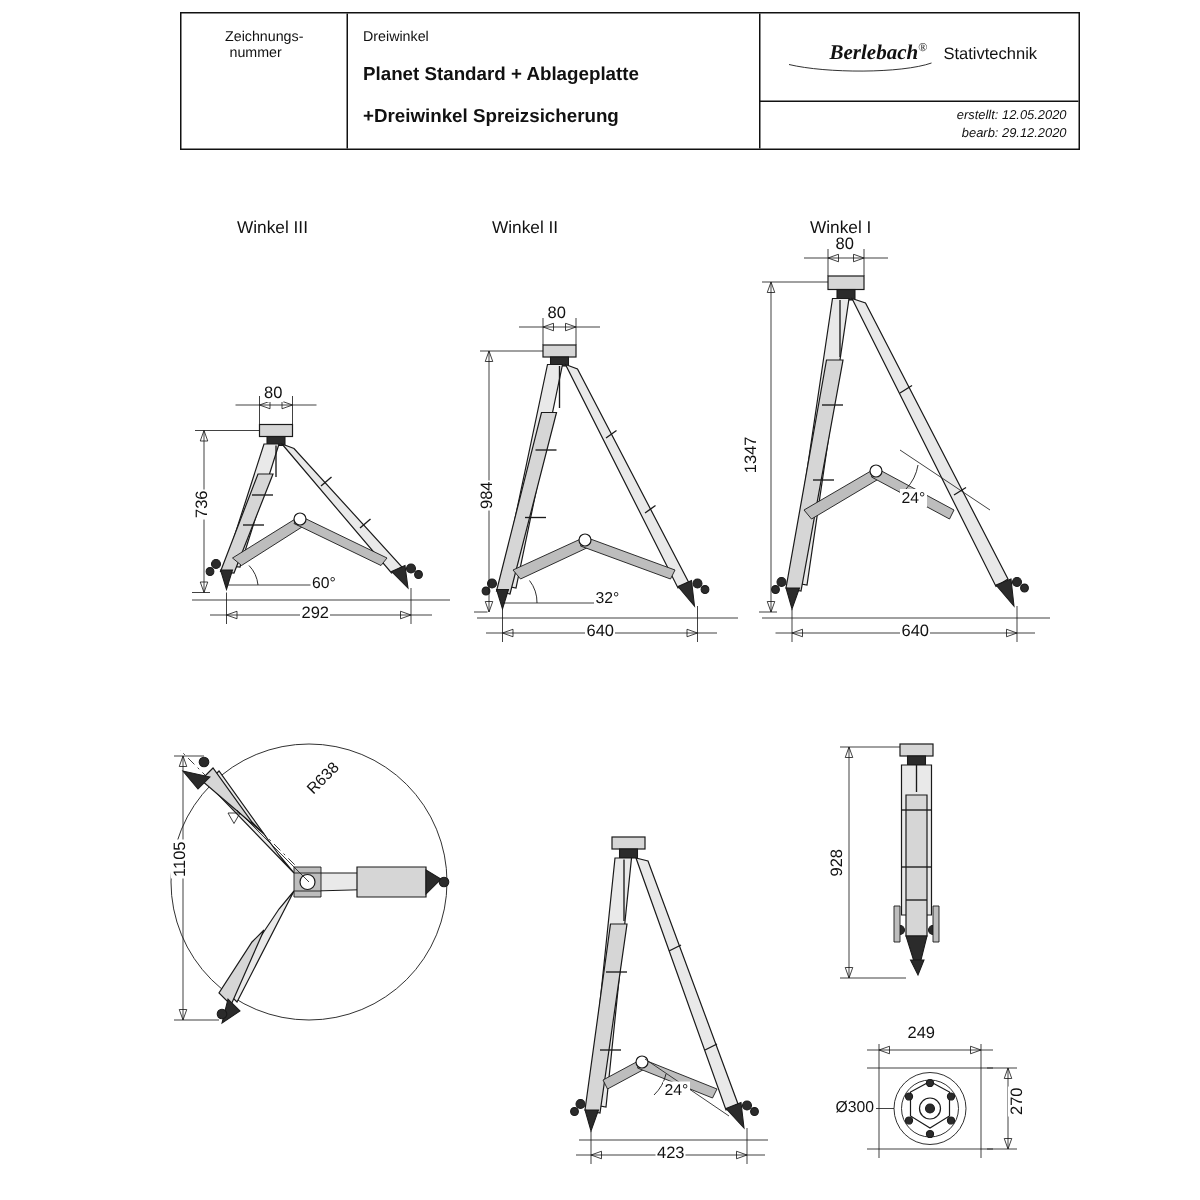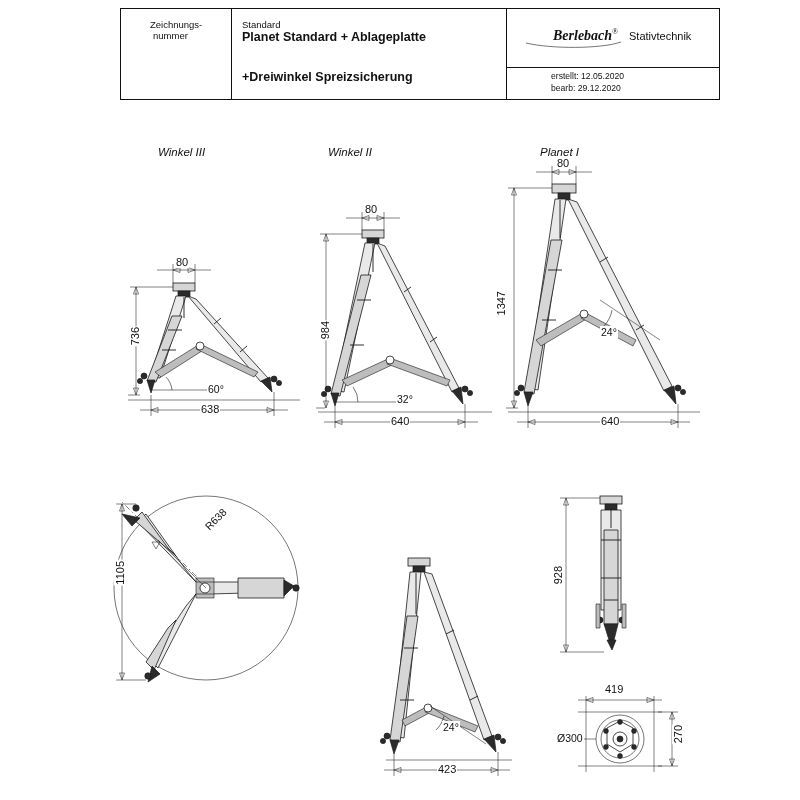--- a/index.html
+++ b/index.html
@@ -5,27 +5,27 @@
   html, body { margin:0; padding:0; background:#ffffff; }
   body { width:800px; height:800px; font-family:"Liberation Sans", sans-serif; color:#111; overflow:hidden; }
   #sheet { position:relative; width:800px; height:564px; }
 
   
   .titleblock { position:absolute; left:120px; top:8px; width:600px; height:92px; border:1.2px solid #111; box-sizing:border-box; }
   .tb-col { position:absolute; top:0; bottom:0; border-left:1.2px solid #111; }
   .tb-row { position:absolute; left:0; right:0; border-top:1.2px solid #111; }
   .tb-label { position:absolute; font-size:9.5px; line-height:11px; color:#111; }
   .tb-title { position:absolute; font-size:12.5px; font-weight:bold; line-height:16px; color:#111; }
-  .tb-small { position:absolute; font-size:8.6px; line-height:11px; color:#111; text-align:left; }
+  .tb-small { position:absolute; font-size:8.6px; line-height:11px; color:#111; text-align:right;font-style:italic; }
   .brand { position:absolute; font-family:"Liberation Serif", serif; font-style:italic; font-weight:bold; font-size:14px; color:#111;margin-left:24px; }
   .brand-sup { font-size:8px; vertical-align:super; font-style:normal; font-weight:normal; }
   .brand-sub { position:absolute; font-size:11px; color:#111; }
 
   
-  .viewlabel { position:absolute; font-size:11.5px; color:#111; white-space:nowrap;font-style:italic; }
+  .viewlabel { position:absolute; font-size:11.5px; color:#111; white-space:nowrap; }
   .dimtext { position:absolute; font-size:11px; color:#111; white-space:nowrap; background:#fff; padding:0 1px; }
   .dimtext.vert { writing-mode:vertical-rl; transform:rotate(180deg); padding:1px 0; }
   svg { position:absolute; left:0; top:0; overflow:visible; }
   .ln { stroke:#1a1a1a; stroke-width:0.9; fill:none; }
   .ln-thin { stroke:#1a1a1a; stroke-width:0.6; fill:none; }
   .ln-ext { stroke:#1a1a1a; stroke-width:0.55; fill:none; }
   .ln-dash { stroke:#1a1a1a; stroke-width:0.55; fill:none; stroke-dasharray:6 3 1.5 3; }
   .legfill { fill:#e9e9e9; stroke:#1a1a1a; stroke-width:0.8; }
   .legfill2 { fill:#d6d6d6; stroke:#1a1a1a; stroke-width:0.8; }
   .dark { fill:#2b2b2b; stroke:#1a1a1a; stroke-width:0.7; }
@@ -38,41 +38,41 @@
 <div id="sheet">
 
   <div class="titleblock">
     <div class="tb-col" style="left:110px;"></div>
     <div class="tb-col" style="left:385px;"></div>
     <div class="tb-row" style="top:58px; left:385px;"></div>
 
     <div class="tb-label" style="left:29px; top:10px;">Zeichnungs-</div>
     <div class="tb-label" style="left:32px; top:21px;">nummer</div>
 
-    <div class="tb-label" style="left:121px; top:10px;">Standard</div>
-
-    <div class="tb-title" style="left:121px; top:20px;text-align:center;">Planet Standard + Ablageplatte</div>
+    <div class="tb-label" style="left:121px; top:10px;">Dreiwinkel</div>
+
+    <div class="tb-title" style="left:121px; top:32px;text-align:center;">Planet Standard + Ablageplatte</div>
     <div class="tb-title" style="left:121px; top:60px;text-align:right;">+Dreiwinkel Spreizsicherung</div>
 
     <div class="brand" style="left:408px; top:18px;">
       <span>Berlebach</span><span class="brand-sup">®</span>
     </div>
     <div class="brand-sub" style="left:508px; top:21px;">Stativtechnik</div>
 
     <div class="tb-small" style="left:430px; top:62px; width:160px;">erstellt: 12.05.2020</div>
     <div class="tb-small" style="left:430px; top:74px; width:160px;">bearb: 29.12.2020</div>
 
     <svg width="600" height="92">
       <path class="ln-thin" d="M405 34 C 430 40, 480 40, 500 33"></path>
     </svg>
   </div>
 
   <div class="viewlabel" style="left:158px; top:146px;">Winkel III</div>
   <div class="viewlabel" style="left:328px; top:146px;">Winkel II</div>
-  <div class="viewlabel" style="left:540px; top:146px;">Planet I</div>
+  <div class="viewlabel" style="left:540px; top:146px;">Winkel I</div>
 
   <svg width="800" height="800">
     <g>
 
       <path class="ln-ext" d="M128 400 L300 400"></path>
 
       <rect class="legfill2" x="173" y="283" width="22" height="8"></rect>
       <rect class="dark" x="178" y="291" width="12" height="6"></rect>
 
       <path class="legfill" d="M176 296 L186 296 L160 378 L150 377 Z"></path>
@@ -115,21 +115,21 @@
       <path class="ln-ext" d="M140 410 L288 410"></path>
       <path class="ln-ext" d="M151 410 l7 -2.5 v5 z" fill="#1a1a1a" stroke="none"></path>
       <path class="ln-ext" d="M274 410 l-7 -2.5 v5 z" fill="#1a1a1a" stroke="none"></path>
 
       <path class="ln-ext" d="M151 390 L214 390"></path>
       <path class="ln-thin" d="M172 390 A 22 22 0 0 0 166 377"></path>
     </g>
   </svg>
   <div class="dimtext" style="left:175px; top:256px;">80</div>
   <div class="dimtext vert" style="left:129px; top:326px;">736</div>
-  <div class="dimtext" style="left:200px; top:403px;">638</div>
+  <div class="dimtext" style="left:200px; top:403px;">292</div>
   <div class="dimtext" style="left:207px; top:383px; font-size:10.5px;">60°</div>
 
   <svg width="800" height="800">
     <g>
       <path class="ln-ext" d="M318 412 L492 412"></path>
 
       <rect class="legfill2" x="362" y="230" width="22" height="8"></rect>
       <rect class="dark" x="367" y="238" width="12" height="6"></rect>
 
       <path class="legfill" d="M365 243 L375 243 L344 392 L334 390 Z"></path>
@@ -373,17 +373,17 @@
 
       <path class="ln-ext" d="M672 712 L672 766"></path>
       <path class="ln-ext" d="M672 712 l-2.5 7 h5 z" fill="#1a1a1a" stroke="none"></path>
       <path class="ln-ext" d="M672 766 l-2.5 -7 h5 z" fill="#1a1a1a" stroke="none"></path>
       <path class="ln-ext" d="M658 712 L678 712"></path>
       <path class="ln-ext" d="M658 766 L678 766"></path>
 
       <path class="ln-ext" d="M596 739 L578 739"></path>
     </g>
   </svg>
-  <div class="dimtext" style="left:604px; top:683px;">419</div>
+  <div class="dimtext" style="left:604px; top:683px;">249</div>
   <div class="dimtext vert" style="left:672px; top:724px;">270</div>
   <div class="dimtext" style="left:556px; top:732px; font-size:10.5px;">Ø300</div>
 
 </div>
 
 </body></html>

